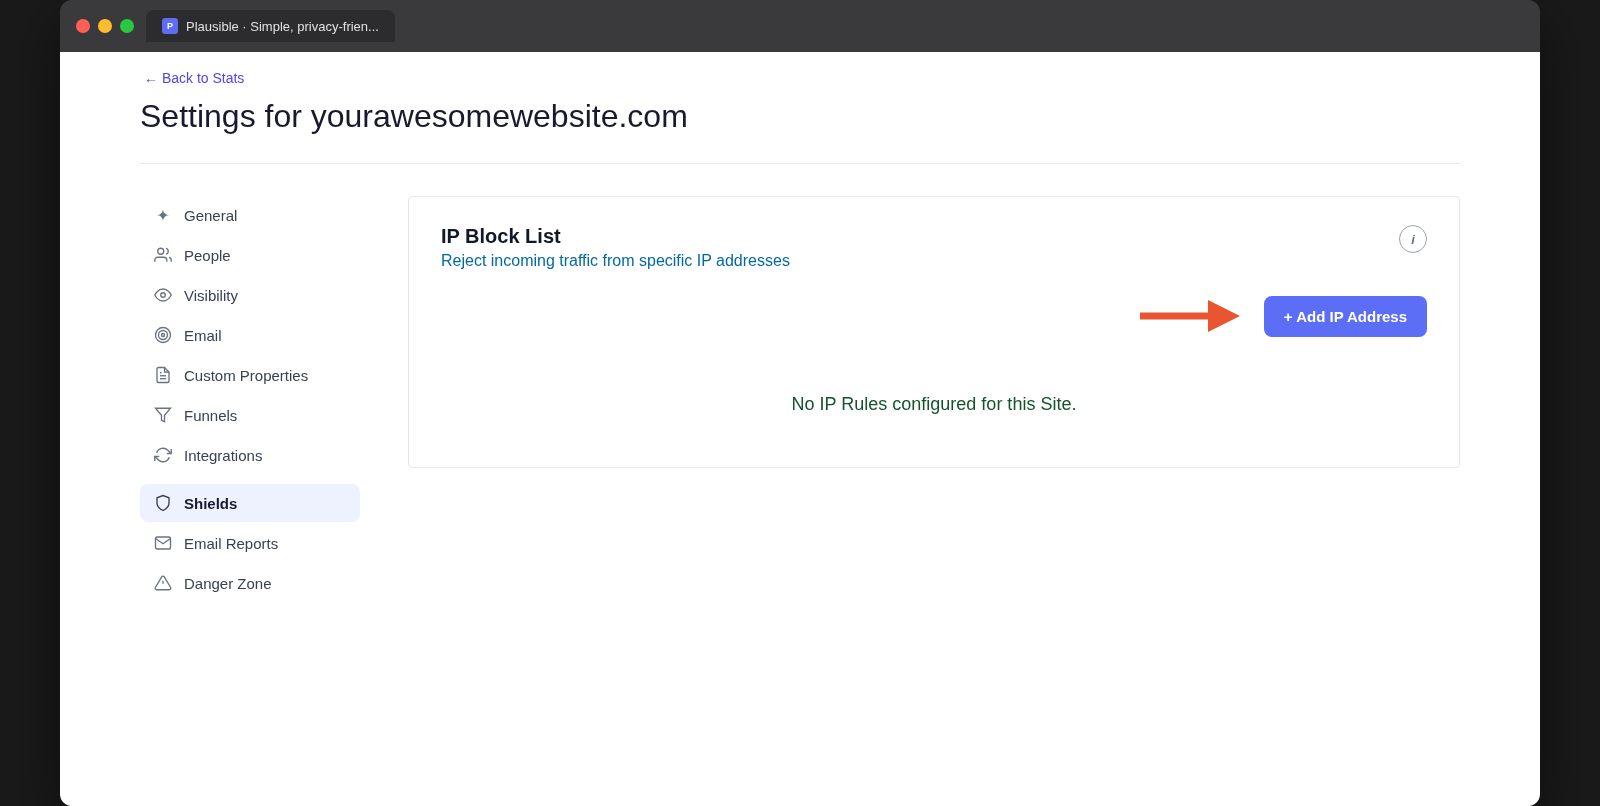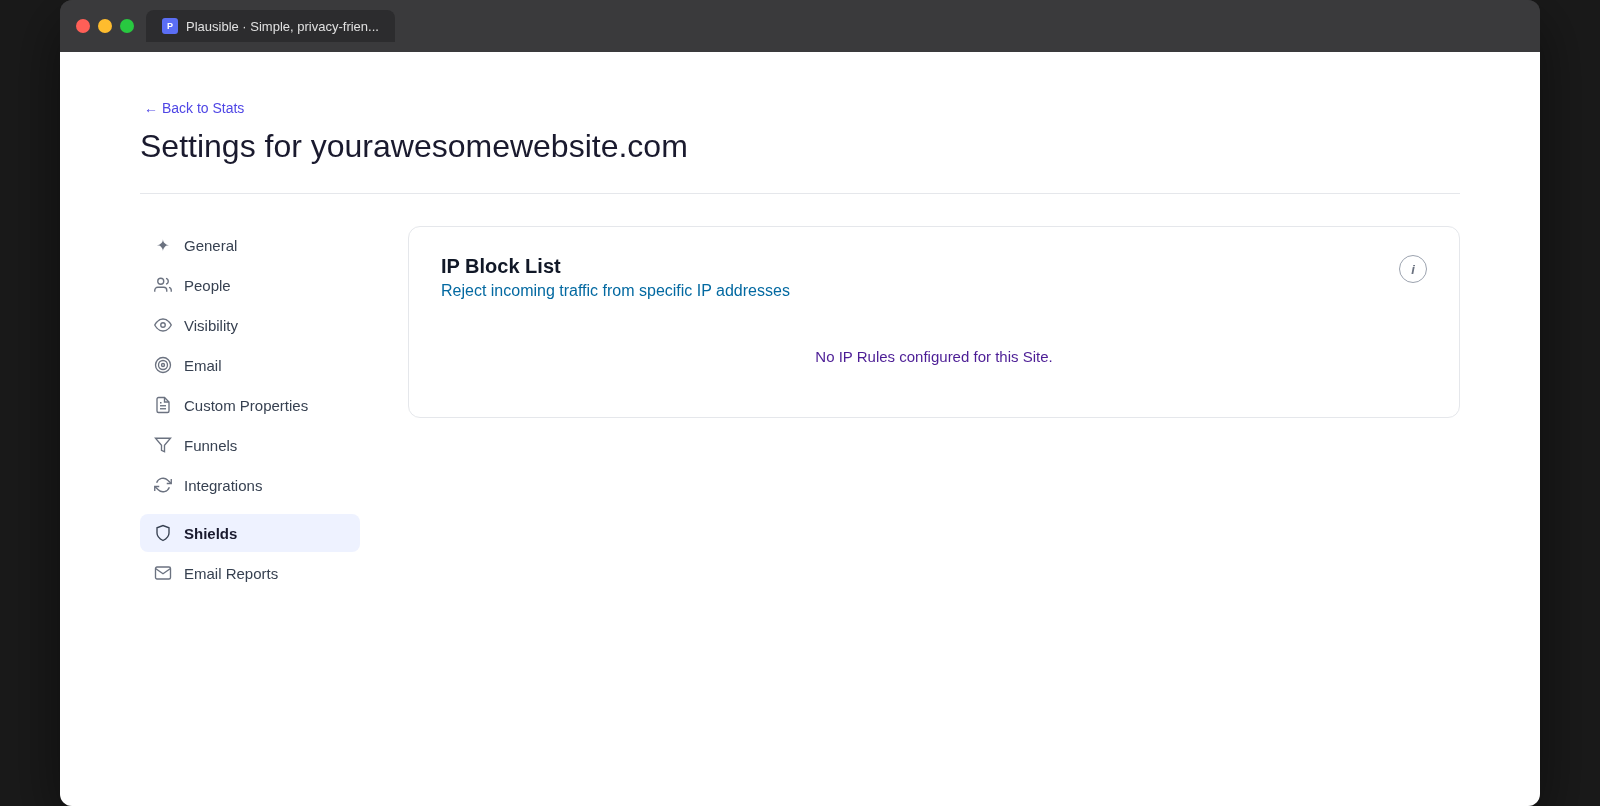--- a/index.html
+++ b/index.html
@@ -65,21 +65,21 @@
       display: flex;
       align-items: center;
       justify-content: center;
       color: white;
       font-size: 9px;
       font-weight: bold;
     }
 
     .page-content {
       background: #ffffff;
-      padding: 48px 80px 60px 80px;
+      padding: 18px 80px 60px 80px;
       min-height: 754px;
     }
 
     .back-link {
       color: #4f46e5;
       font-size: 14px;
       text-decoration: none;
       display: flex;
       align-items: center;
       gap: 4px;
@@ -147,21 +147,21 @@
     .sidebar-item.active .sidebar-icon {
       color: #374151;
     }
 
     .main-content {
       flex: 1;
     }
 
     .card {
       border: 1px solid #e5e7eb;
-      border-radius: 12px;
+      border-radius: 4px;
       padding: 28px 32px;
       background: #fff;
     }
 
     .card-header {
       display: flex;
       justify-content: space-between;
       align-items: flex-start;
       margin-bottom: 24px;
     }
@@ -216,22 +216,22 @@
       border-radius: 8px;
       font-size: 15px;
       font-weight: 600;
       cursor: pointer;
       white-space: nowrap;
     }
 
     .empty-state {
       text-align: center;
       padding: 24px 0;
-      color: #4c1d95;
-      font-size: 15px;
+      color: #14532d;
+      font-size: 18px;
     }
   </style>
 </head>
 <body>
 
 <div class="browser-window">
 
   <div class="browser-chrome">
     <div class="traffic-lights">
       <div class="traffic-light red"></div>
@@ -345,34 +345,54 @@
           <a class="sidebar-item">
             <span class="sidebar-icon">
               <svg width="18" height="18" viewBox="0 0 24 24" fill="none" stroke="currentColor" stroke-width="1.8">
                 <path d="M4 4h16c1.1 0 2 .9 2 2v12c0 1.1-.9 2-2 2H4c-1.1 0-2-.9-2-2V6c0-1.1.9-2 2-2z"></path>
                 <polyline points="22,6 12,13 2,6"></polyline>
               </svg>
             </span>
             <span>Email Reports</span>
           </a>
 
+          <a class="sidebar-item">
+            <span class="sidebar-icon">
+              <svg width="18" height="18" viewBox="0 0 24 24" fill="none" stroke="currentColor" stroke-width="1.8">
+                <path d="M10.29 3.86L1.82 18a2 2 0 0 0 1.71 3h16.94a2 2 0 0 0 1.71-3L13.71 3.86a2 2 0 0 0-3.42 0z"></path>
+                <line x1="12" y1="9" x2="12" y2="13"></line>
+                <line x1="12" y1="17" x2="12.01" y2="17"></line>
+              </svg>
+            </span>
+            <span>Danger Zone</span>
+          </a>
 
         </div>
       </nav>
 
       <div class="main-content">
         <div class="card">
           <div class="card-header">
             <div>
               <div class="card-title">IP Block List</div>
               <div class="card-subtitle">Reject incoming traffic from specific IP addresses</div>
             </div>
             <div class="info-icon">i</div>
           </div>
 
+          <div class="card-actions">
+
+            <div class="arrow-indicator">
+              <svg width="100" height="44" viewBox="0 0 100 44" fill="none">
+                <line x1="0" y1="22" x2="75" y2="22" stroke="#e85530" stroke-width="7" stroke-linecap="round"></line>
+                <polygon points="68,6 100,22 68,38" fill="#e85530"></polygon>
+              </svg>
+            </div>
+            <button class="add-btn">+ Add IP Address</button>
+          </div>
 
           <div class="empty-state">
             <span>No IP Rules configured for this Site.</span>
           </div>
         </div>
       </div>
     </div>
   </div>
 </div>
 

